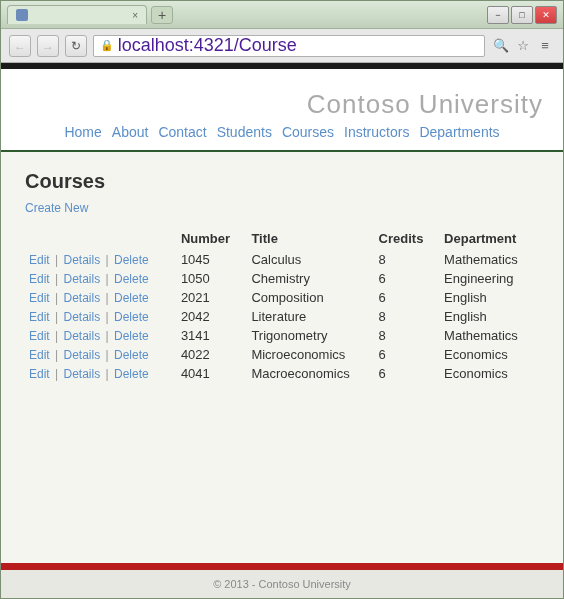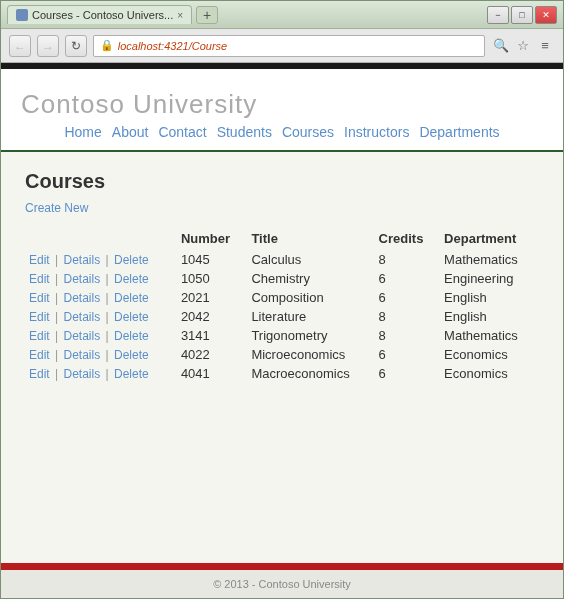--- a/index.html
+++ b/index.html
@@ -153,23 +153,22 @@
       align-items: center;
       gap: 4px;
     }
 
     .url-lock {
       font-size: 11px;
       color: #666;
     }
 
     .url-text {
-      font-size: 11px;
-      color: #c2410c;
-      font-style: italic;
+      font-size: 18px;
+      color: #4c1d95;
     }
 
     .url-actions {
       display: flex;
       gap: 2px;
     }
 
     .url-action-btn {
       width: 20px;
       height: 20px;
@@ -193,21 +192,21 @@
     
     .page-content {
       background: #f5f5f0;
       flex: 1;
       overflow-y: auto;
       display: flex;
       flex-direction: column;
     }
 
     .page-header {
-      text-align: left;
+      text-align: right;
       padding: 20px 20px 10px;
       background: white;
     }
 
     .site-title {
       font-size: 26px;
       font-weight: 300;
       color: #aaa;
       letter-spacing: 1px;
       margin-bottom: 4px;
@@ -314,21 +313,20 @@
   </style>
 </head>
 <body>
 
 <div class="window-frame">
 
   <div class="title-bar">
     <div class="tab-area">
       <div class="tab">
         <span class="tab-favicon"></span>
-        <span>Courses - Contoso Univers...</span>
         <span class="tab-close">×</span>
       </div>
       <div class="new-tab-btn">+</div>
     </div>
     <div class="window-controls">
       <div class="win-btn">−</div>
       <div class="win-btn">□</div>
       <div class="win-btn close">✕</div>
     </div>
   </div>

